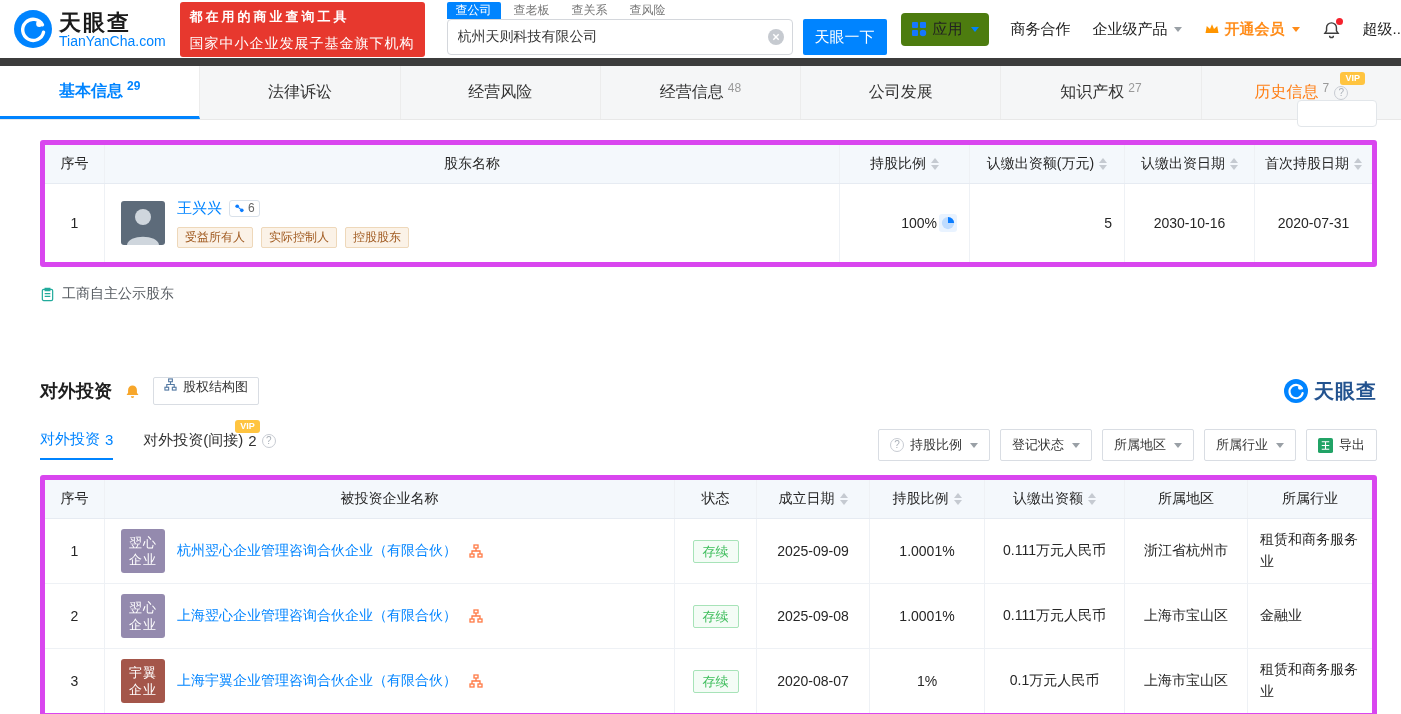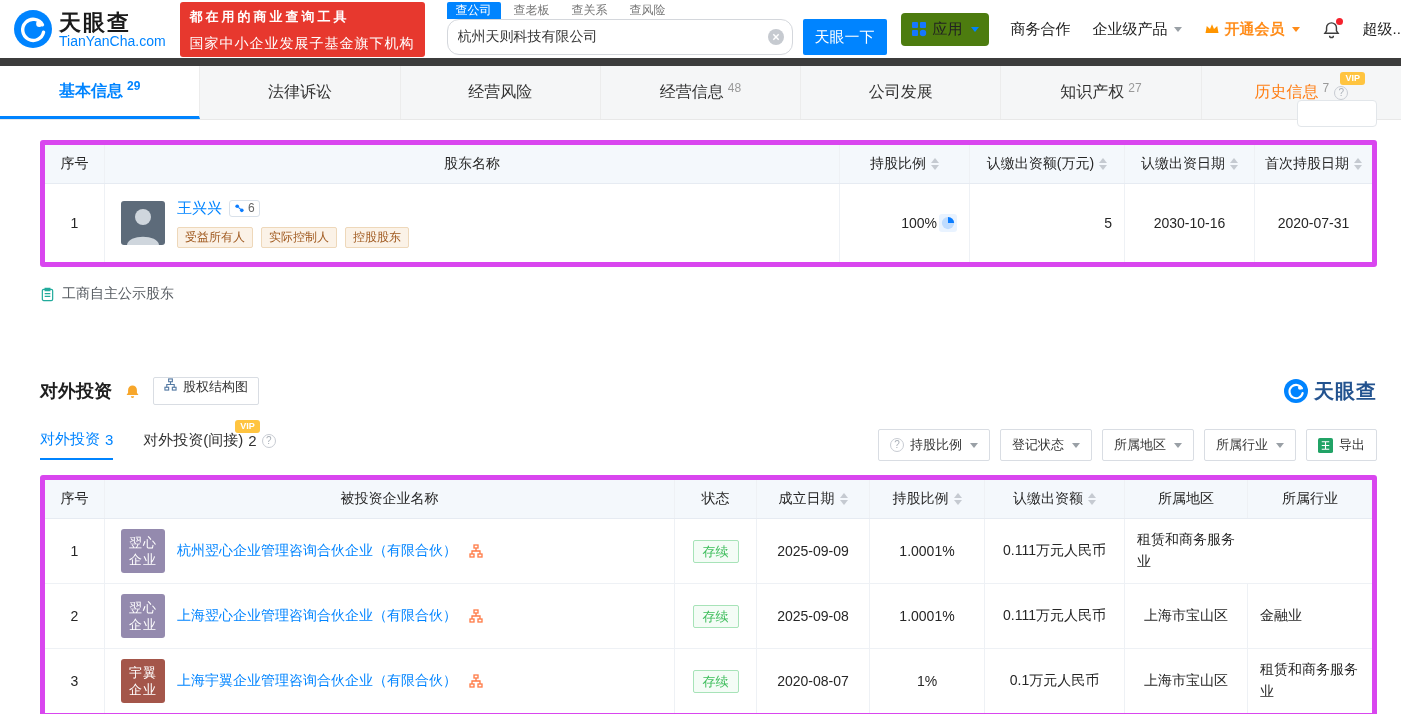--- a/index.html
+++ b/index.html
@@ -21,21 +21,21 @@
   .logo-text .en{font-size:14px;color:var(--brand-blue);line-height:12px}
   .promo{background:var(--promo-red);color:#fff;border-radius:3px;padding:7px 10px;flex:none}
   .promo .l1{font-size:13px;font-weight:bold;letter-spacing:3px;line-height:16px}
   .promo .l2{font-size:14px;letter-spacing:1px;line-height:14px;margin-top:11px}
   .search-block{display:flex;flex-direction:column;justify-content:flex-end;height:58px;margin-left:8px;flex:none}
   .search-tabs{display:flex;gap:4px;height:17px;align-items:flex-end}
   .stab{font-size:12px;color:#777;padding:1px 9px;line-height:15px;cursor:pointer}
   .stab.active{background:var(--brand-blue);color:#fff;border-radius:2px 2px 0 0}
   .search-row{display:flex;align-items:center;padding-bottom:3px}
   .search-input-wrap{position:relative;width:346px}
-  .search-input{width:346px;height:36px;border:1px solid #d4d7dc;border-radius:12px;padding:0 44px 0 10px;font-size:14px;color:#333;outline:none;font-family:inherit}
+  .search-input{width:346px;height:36px;border:1px solid #d4d7dc;border-radius:4px;padding:0 44px 0 10px;font-size:14px;color:#333;outline:none;font-family:inherit}
   .clear-icon{position:absolute;right:9px;top:10px;cursor:pointer;display:inline-flex}
   .search-btn{margin-left:10px;width:84px;height:36px;background:var(--brand-blue);color:#fff;border:none;border-radius:2px;font-size:15px;cursor:pointer;font-family:inherit}
   .top-nav{margin-left:auto;display:flex;align-items:center;gap:22px;flex:none}
   .app-chip{display:flex;align-items:center;gap:6px;background:#4d7c0f;border-radius:4px;padding:7px 10px;cursor:pointer;font-size:15px;color:#222}
   .nav-link{font-size:15px;color:#222;cursor:pointer;display:inline-flex;align-items:center;gap:4px;white-space:nowrap}
   .nav-vip{display:inline-flex;align-items:center;gap:5px;color:var(--member-orange);font-size:15px;font-weight:bold;cursor:pointer;white-space:nowrap}
   .caret{width:0;height:0;border-left:4px solid transparent;border-right:4px solid transparent;border-top:5px solid #9aa0a6;display:inline-block;margin-left:2px}
   .caret.blue{border-top-color:var(--brand-blue)}
   .caret.orange{border-top-color:var(--member-orange)}
   .bell-wrap{position:relative;display:inline-flex;cursor:pointer}
@@ -416,20 +416,21 @@
                 <path d="M7 4v3M3 10V7h8v3"></path>
               </svg>
           </span>
         </div>
         <div class="td">
             <span class="status-badge">存续</span>
           </div>
         <div class="td">2025-09-09</div>
         <div class="td">1.0001%</div>
         <div class="td">0.111万元人民币</div>
+        <div class="td">浙江省杭州市</div>
         <div class="td left">租赁和商务服务业</div>
       </div>
 
       <div class="t-row inv-grid">
         <div class="td">2</div>
         <div class="td name-cell">
           <div class="co-logo" style="background: rgb(148, 138, 174);">
               <span>翌心企业</span>
             </div>
           <a class="link">上海翌心企业管理咨询合伙企业（有限合伙）</a>

